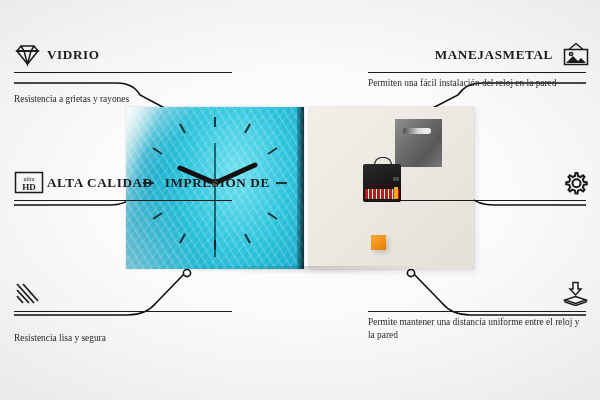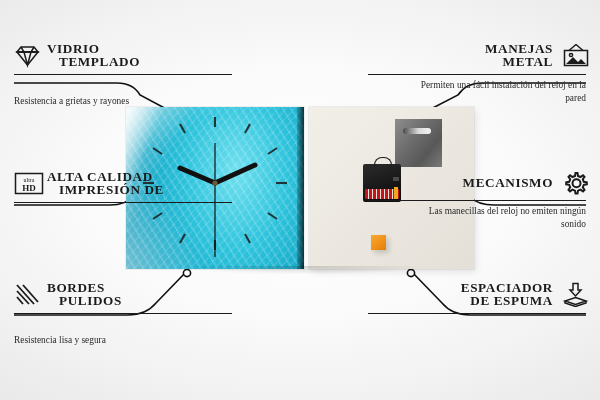--- a/index.html
+++ b/index.html
@@ -11,36 +11,36 @@
   #stage{
     position:relative;width:600px;height:400px;
     background:
       radial-gradient(ellipse 80% 70% at 50% 48%, #ffffff 0%, #fbfbfb 42%, #f2f2f2 72%, #e8e8e8 100%);
   }
   
   .feature{position:absolute;width:218px;}
   .feature .head{display:flex;align-items:center;gap:9px;}
   .feature.left .head{justify-content:flex-start;}
   .feature.right .head{justify-content:flex-end;}
-  .titles{display:flex;flex-direction:column;line-height:1.02;}
+  .titles{display:flex;flex-direction:row;line-height:1.02;}
   .titles span{
     font-family:"Liberation Serif", serif;
     font-size:13.2px;letter-spacing:.6px;font-weight:700;color:#1b1b1b;
     text-transform:uppercase;white-space:nowrap;
   }
   .feature.left .titles{align-items:flex-start;}
   .feature.left .titles span:nth-child(2){padding-left:12px;}
   .feature.right .titles{align-items:flex-end;}
   .rule{height:1.4px;background:#1b1b1b;margin-top:5px;width:100%;}
   .desc{
     margin-top:4px;font-size:9.4px;line-height:1.32;color:#2a2a2a;
     font-family:"Liberation Serif", serif;
   }
   .feature.left .desc{text-align:left;margin-top:20px;}
-  .feature.right .desc{text-align:right;margin-left:48px;}
+  .feature.right .desc{}
   .ico{width:24px;height:25px;flex:0 0 auto;display:block;}
   .ico svg{display:block;}
 
   
   #f-vidrio{left:14px;top:42px;}
   #f-impresion{left:14px;top:170px;}
   #f-bordes{left:14px;top:281px;}
   #f-manejas{left:368px;top:42px;}
   #f-mecanismo{left:368px;top:170px;}
   #f-espaciador{left:368px;top:281px;}
@@ -184,21 +184,20 @@
       <span class="ico">
         <svg width="27" height="25" viewBox="0 0 27 25" fill="none" stroke="#1b1b1b" stroke-width="1.5">
           <path d="M3 9 L13.5 22 L24 9 Z"></path>
           <path d="M3 9 L7 4 L20 4 L24 9 Z"></path>
           <path d="M7 4 L10 9 L13.5 22 L17 9 L20 4"></path>
           <path d="M3 9 L24 9"></path>
         </svg>
       </span>
       <span class="titles">
         <span>VIDRIO</span>
-        <span>TEMPLADO</span>
       </span>
     </div>
     <div class="rule"></div>
     <div class="desc">Resistencia a grietas y rayones</div>
   </div>
 
   <div class="feature left" id="f-impresion">
     <div class="head">
       <span class="ico">
         <svg width="30" height="25" viewBox="0 0 30 25">
@@ -218,24 +217,20 @@
   <div class="feature left" id="f-bordes">
     <div class="head">
       <span class="ico">
         <svg width="27" height="25" viewBox="0 0 27 25" stroke="#1b1b1b" stroke-width="1.8" fill="none">
           <path d="M3 3 L20 22"></path>
           <path d="M9 3 L24 20"></path>
           <path d="M3 9 L15 22"></path>
           <path d="M3 15 L9 22"></path>
         </svg>
       </span>
-      <span class="titles">
-        <span>BORDES</span>
-        <span>PULIDOS</span>
-      </span>
     </div>
     <div class="rule"></div>
     <div class="desc">Resistencia lisa y segura</div>
   </div>
 
   <div class="feature right" id="f-manejas">
     <div class="head">
       <span class="titles">
         <span>MANEJAS</span>
         <span>METAL</span>
@@ -249,43 +244,38 @@
         </svg>
       </span>
     </div>
     <div class="rule"></div>
     <div class="desc">Permiten una fácil instalación del reloj en la pared</div>
   </div>
 
   <div class="feature right" id="f-mecanismo">
     <div class="head">
       <span class="titles">
-        <span>MECANISMO</span>
       </span>
       <span class="ico">
         <svg width="27" height="25" viewBox="0 0 27 25" fill="none" stroke="#1b1b1b" stroke-width="2">
           <path d="M13.5 3 L15.5 3 L16 6 L18.5 7 L21 5.2 L22.5 6.8 L20.8 9.3 L21.8 11.8 L24.8 12.3 L24.8 14.3 L21.8 14.8 L20.8 17.3 L22.5 19.8 L21 21.4 L18.5 19.6 L16 20.6 L15.5 23.6 L13.5 23.6 L13 20.6 L10.5 19.6 L8 21.4 L6.5 19.8 L8.2 17.3 L7.2 14.8 L4.2 14.3 L4.2 12.3 L7.2 11.8 L8.2 9.3 L6.5 6.8 L8 5.2 L10.5 7 L13 6 Z"></path>
           <circle cx="14.5" cy="13.3" r="4"></circle>
         </svg>
       </span>
     </div>
     <div class="rule"></div>
-    <div class="desc">Las manecillas del reloj no emiten ningún sonido</div>
   </div>
 
   <div class="feature right" id="f-espaciador">
     <div class="head">
-      <span class="titles">
-        <span>ESPACIADOR</span>
-        <span>DE ESPUMA</span>
-      </span>
       <span class="ico">
         <svg width="27" height="25" viewBox="0 0 27 25" fill="none" stroke="#1b1b1b" stroke-width="1.5">
           <path d="M11 1.5 L16 1.5 L16 8 L19 8 L13.5 14 L8 8 L11 8 Z"></path>
           <path d="M13.5 15.5 L24 19 L13.5 22.5 L3 19 Z"></path>
           <path d="M3 19 L3 21 L13.5 24.5 L24 21 L24 19"></path>
         </svg>
       </span>
     </div>
     <div class="rule"></div>
+    <div class="desc">Permite mantener una distancia uniforme entre el reloj y la pared</div>
   </div>
 
 </div>
 
 </body></html>

